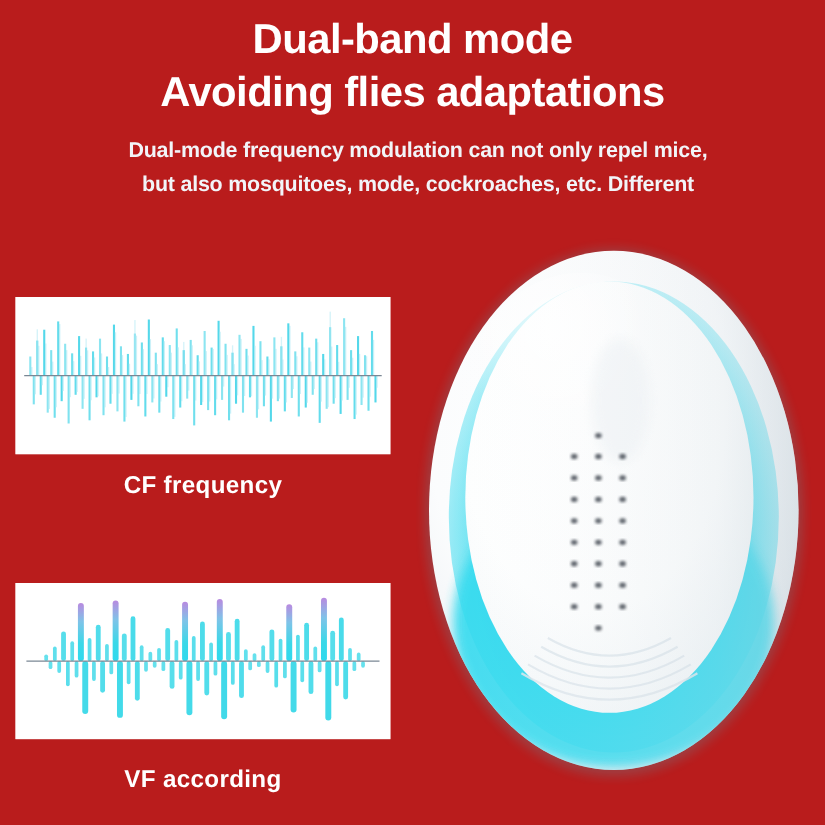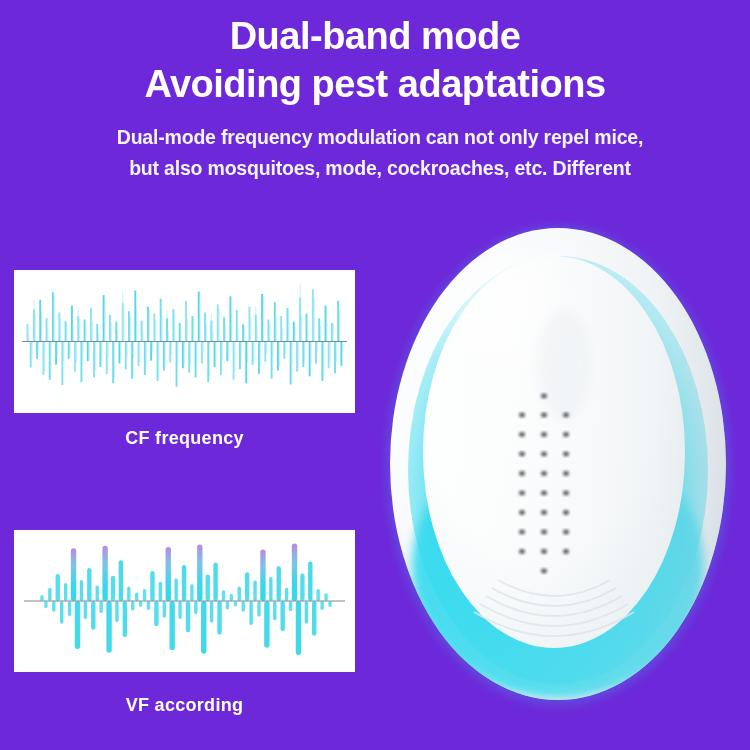--- a/index.html
+++ b/index.html
@@ -58,44 +58,44 @@
 
   .wave-svg { display: block; width: 100%; height: 100%; }
 
   .wave-caption {
     position: absolute;
     width: 341px;
     left: 14px;
     text-align: center;
     color: #ffffff;
     font-weight: bold;
-    font-size: 18px;
+    font-size: 22px;
     letter-spacing: 0.3px;
   }
   #cf-caption { top: 428px; }
   #vf-caption { top: 695px; }
 
   
   #device-wrap {
     position: absolute;
     left: 378px;
     top: 214px;
     width: 360px;
     height: 500px;
   }
   #device-svg { display: block; width: 100%; height: 100%; }
 </style>
 </head>
 <body>
 
-<div id="page" style="background: #6d28d9;">
+<div id="page" style="background: #b91c1c;">
 
   <div id="headline">
     <span class="hl-line">Dual-band mode</span>
-    <span class="hl-line">Avoiding pest adaptations</span>
+    <span class="hl-line">Avoiding flies adaptations</span>
   </div>
 
   <div id="subcopy">
     <span class="sub-line">Dual-mode frequency modulation can not only repel mice,</span>
     <span class="sub-line">but also mosquitoes, mode, cockroaches, etc. Different</span>
   </div>
 
   <div class="wave-card" id="cf-card">
     <svg class="wave-svg" id="cf-svg" viewBox="0 0 341 143" preserveAspectRatio="none">
       <rect x="0" y="0" width="341" height="143" fill="#ffffff"></rect>

